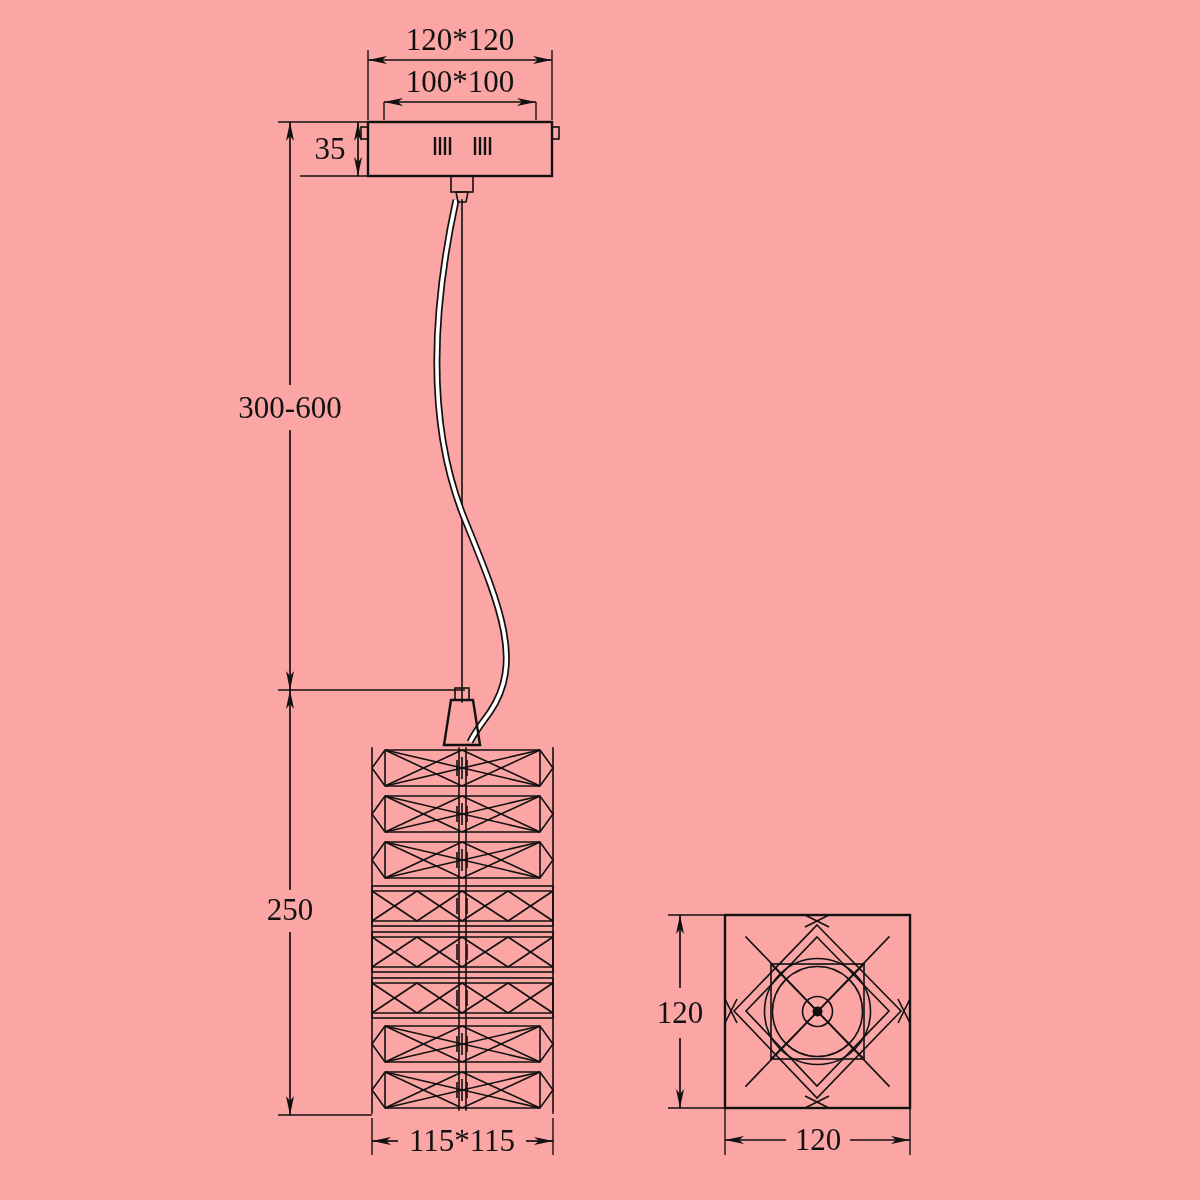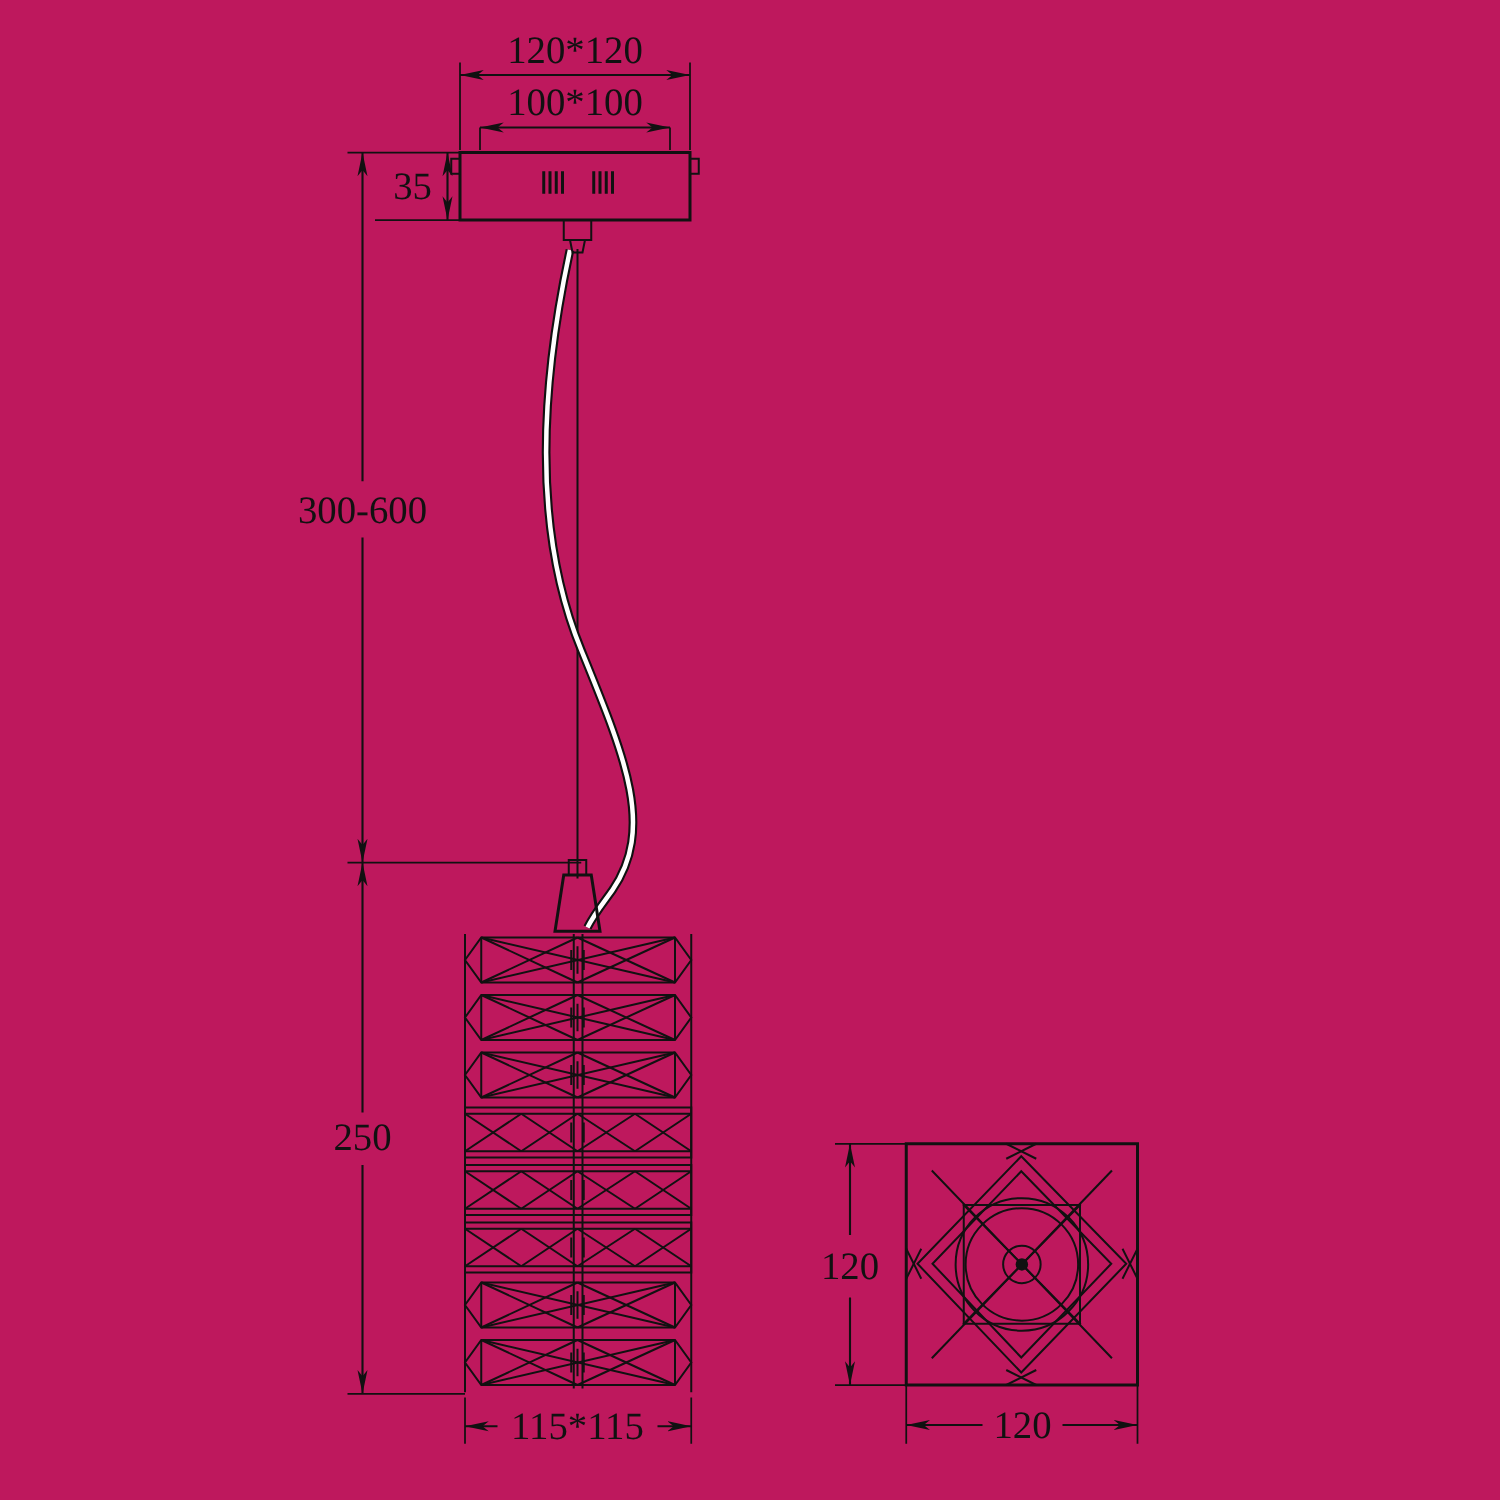--- a/index.html
+++ b/index.html
@@ -1,16 +1,16 @@
 <!DOCTYPE html>
 <html><head>
 <meta charset="utf-8">
 <style>
   html,body{margin:0;padding:0;background:#ffffff;}
-  #page{width:1200px;height:1200px;background:#be185d;position:relative;}
+  #page{width:1200px;height:1200px;background:#fca5a5;position:relative;}
   svg{display:block;}
   text{font-family:"Liberation Serif", serif;font-size:31px;fill:#111;}
   .outline{stroke:#111;stroke-width:2.4;fill:none;stroke-linecap:square;}
   .det{stroke:#111;stroke-width:1.6;fill:none;stroke-linecap:square;}
   .dim{stroke:#111;stroke-width:1.7;fill:none;}
   .ext{stroke:#111;stroke-width:1.4;fill:none;}
   .cable-outer{stroke:#111;stroke-width:7;fill:none;}
   .cable-inner{stroke:#fff;stroke-width:3.6;fill:none;}
 </style>
 </head>

